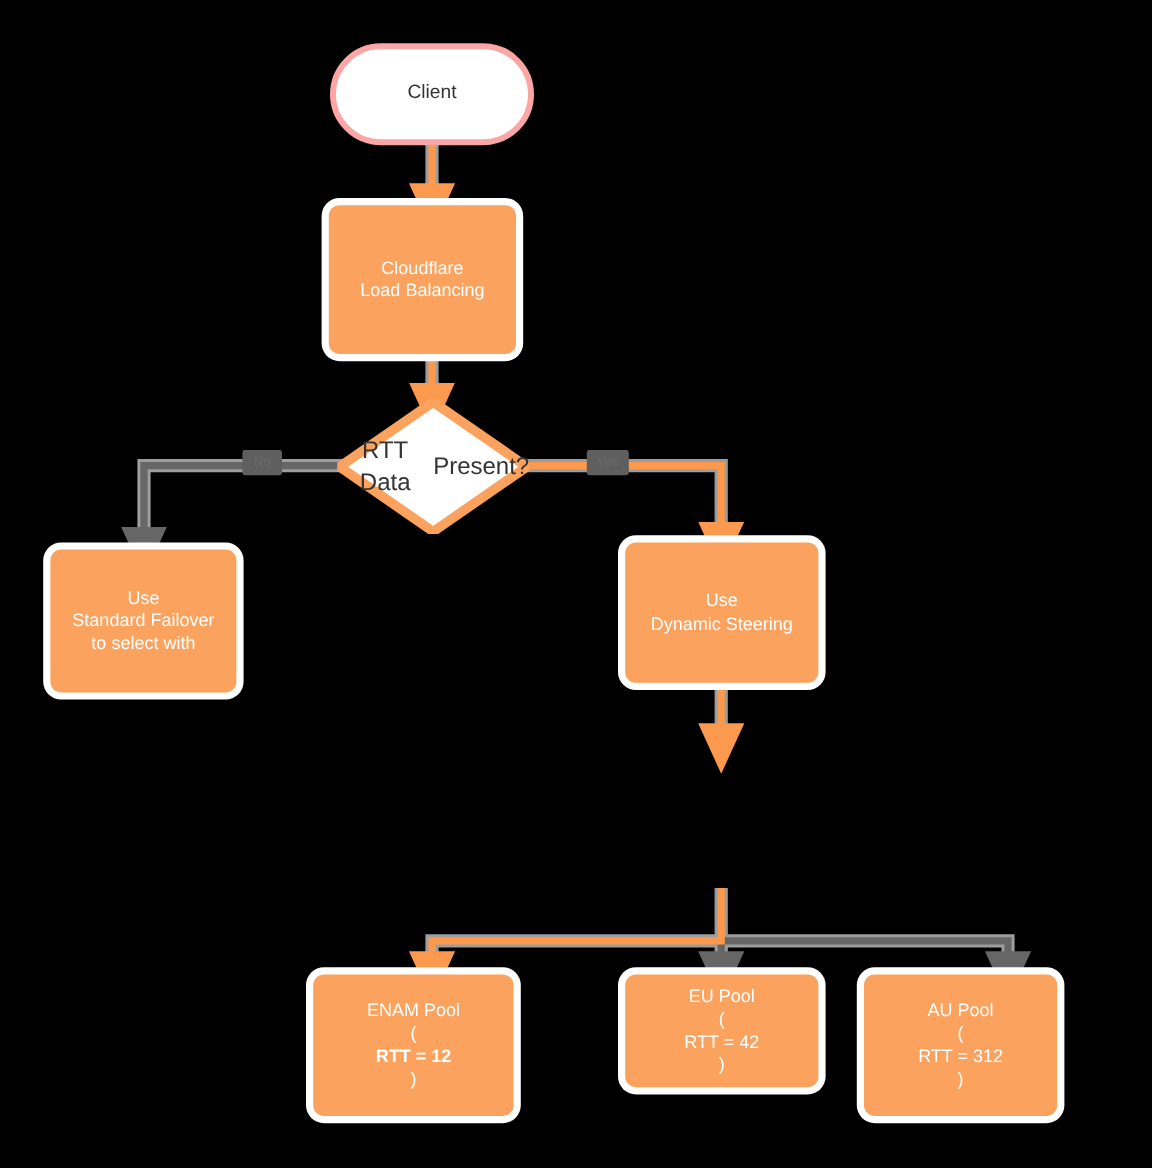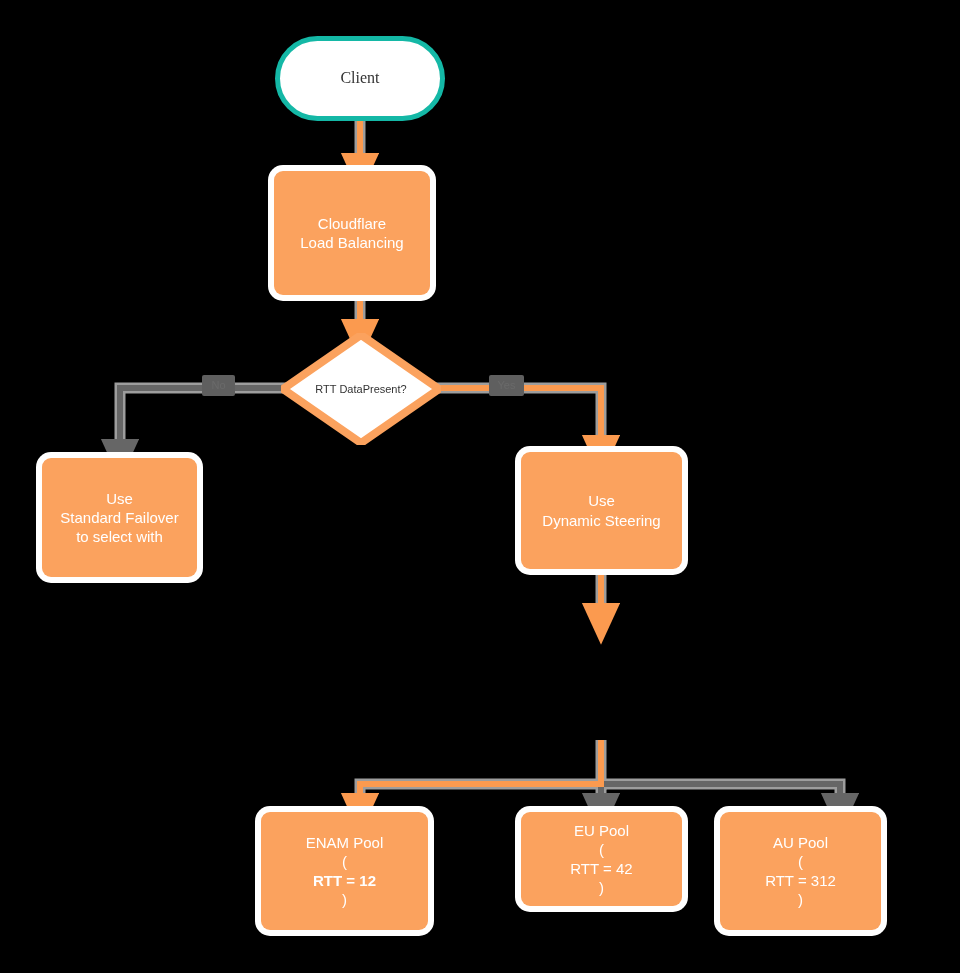--- a/index.html
+++ b/index.html
@@ -43,42 +43,41 @@
     color: #ffffff;
     border-radius: 9px;
     font-size: 15px;
     box-shadow: 0 0 0 6px #ffffff, 4px 4px 0 6px rgba(255,255,255,0.0);
   }
   .proc .inner { padding: 4px 10px; }
   
   .term {
     background: #ffffff;
     color: #333333;
-    border: 5px solid #14b8a6;
+    border: 5px solid #fca5a5;
     border-radius: 999px;
     font-size: 16px;
-    font-family: Liberation Serif, serif;
   }
   
   .diamond-wrap {
     position: absolute;
   }
   .diamond-shape {
     position: absolute;
     inset: 0;
   }
   .diamond-label {
     position: absolute;
     inset: 0;
     display: flex;
     align-items: center;
     justify-content: center;
     text-align: center;
     color: #333333;
-    font-size: 11px;
+    font-size: 20px;
     line-height: 1.3;
     pointer-events: none;
   }
   
   .edge-label {
     position: absolute;
     background: #5f5f5f;
     color: #6a6a6a;
     font-size: 11px;
     padding: 2px 5px;

